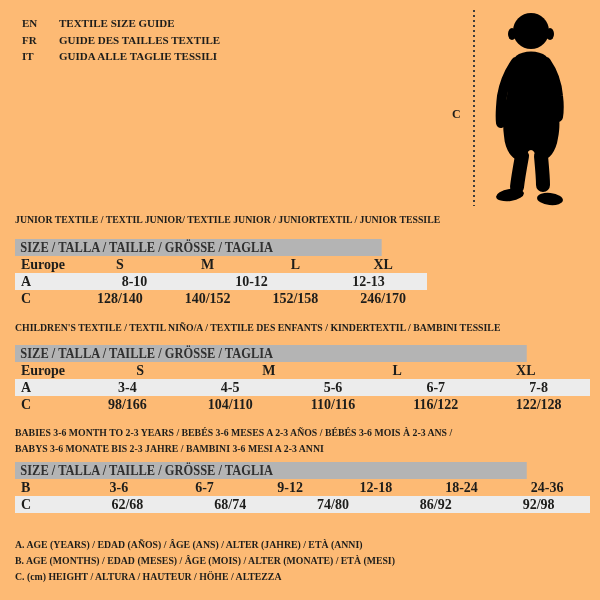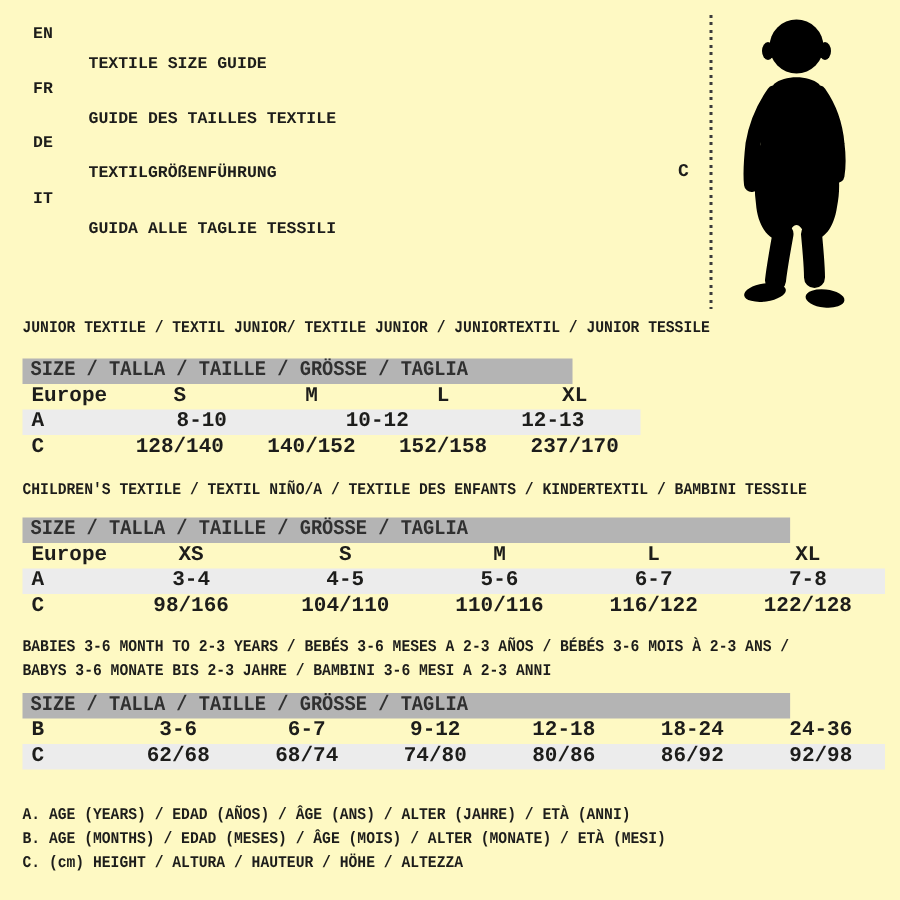--- a/index.html
+++ b/index.html
@@ -1,24 +1,24 @@
 <!DOCTYPE html>
 <html><head>
 <meta charset="utf-8">
 <style>
   html,body{margin:0;padding:0;background:#fff;}
-  .page{position:relative;width:600px;height:600px;background:#fef9c3;overflow:hidden;
-        font-family:Liberation Mono, monospace;font-weight:700;color:#1d1d1b;}
+  .page{position:relative;width:600px;height:600px;background:#fdba74;overflow:hidden;
+        font-family:Liberation Serif, serif;font-weight:700;color:#1d1d1b;}
   .abs{position:absolute;}
 
   
   .lang{left:22px;top:15px;}
   .lang-row{display:flex;font-size:11px;line-height:16.6px;}
   .lang-code{width:37px;}
-  .lang-label{white-space:nowrap;margin-top:20px;}
+  .lang-label{white-space:nowrap;}
 
   
   .cond{transform:scaleX(0.89);transform-origin:0 50%;white-space:nowrap;}
 
   
   .measure-line{left:473px;top:10px;width:2px;height:196px;
     background:repeating-linear-gradient(to bottom,#3c3c3c 0 2px,transparent 2px 5px);}
   .measure-c{left:452px;top:107px;font-size:12px;}
   .baby{left:483px;top:6px;}
 
@@ -40,24 +40,20 @@
 <div class="page">
 
   <div class="abs lang">
     <div class="lang-row">
       <span class="lang-code">EN</span>
       <span class="lang-label">TEXTILE SIZE GUIDE</span>
     </div>
     <div class="lang-row">
       <span class="lang-code">FR</span>
       <span class="lang-label">GUIDE DES TAILLES TEXTILE</span>
-    </div>
-    <div class="lang-row">
-      <span class="lang-code">DE</span>
-      <span class="lang-label">TEXTILGRÖßENFÜHRUNG</span>
     </div>
     <div class="lang-row">
       <span class="lang-code">IT</span>
       <span class="lang-label">GUIDA ALLE TAGLIE TESSILI</span>
     </div>
   </div>
 
   <div class="abs measure-line"></div>
   <div class="abs measure-c">C</div>
   <svg class="abs baby" width="106" height="202" viewBox="0 0 106 202" aria-hidden="true">
@@ -91,30 +87,29 @@
       <div class="tlabel">A</div>
       <div class="tcell">8-10</div>
       <div class="tcell">10-12</div>
       <div class="tcell">12-13</div>
     </div>
     <div class="trow">
       <div class="tlabel">C</div>
       <div class="tcell">128/140</div>
       <div class="tcell">140/152</div>
       <div class="tcell">152/158</div>
-      <div class="tcell">237/170</div>
+      <div class="tcell">246/170</div>
     </div>
   </div>
 
   <div class="abs sec-title cond" style="left:15px;top:319px;">CHILDREN'S TEXTILE / TEXTIL NIÑO/A / TEXTILE DES ENFANTS / KINDERTEXTIL / BAMBINI TESSILE</div>
   <div class="table" style="left:15px;top:345px;width:575px;">
     <div class="thead cond">SIZE / TALLA / TAILLE / GRÖSSE / TAGLIA</div>
     <div class="trow">
       <div class="tlabel">Europe</div>
-      <div class="tcell">XS</div>
       <div class="tcell">S</div>
       <div class="tcell">M</div>
       <div class="tcell">L</div>
       <div class="tcell">XL</div>
     </div>
     <div class="trow shaded">
       <div class="tlabel">A</div>
       <div class="tcell">3-4</div>
       <div class="tcell">4-5</div>
       <div class="tcell">5-6</div>
@@ -144,21 +139,20 @@
       <div class="tcell">9-12</div>
       <div class="tcell">12-18</div>
       <div class="tcell">18-24</div>
       <div class="tcell">24-36</div>
     </div>
     <div class="trow shaded">
       <div class="tlabel">C</div>
       <div class="tcell">62/68</div>
       <div class="tcell">68/74</div>
       <div class="tcell">74/80</div>
-      <div class="tcell">80/86</div>
       <div class="tcell">86/92</div>
       <div class="tcell">92/98</div>
     </div>
   </div>
 
   <div class="abs" style="left:15px;top:536px;">
     <div class="legend-line cond">A. AGE (YEARS) / EDAD (AÑOS) / ÂGE (ANS) / ALTER (JAHRE) / ETÀ (ANNI)</div>
     <div class="legend-line cond">B. AGE (MONTHS) / EDAD (MESES) / ÂGE (MOIS) / ALTER (MONATE) / ETÀ (MESI)</div>
     <div class="legend-line cond">C. (cm) HEIGHT / ALTURA / HAUTEUR / HÖHE / ALTEZZA</div>
   </div>

